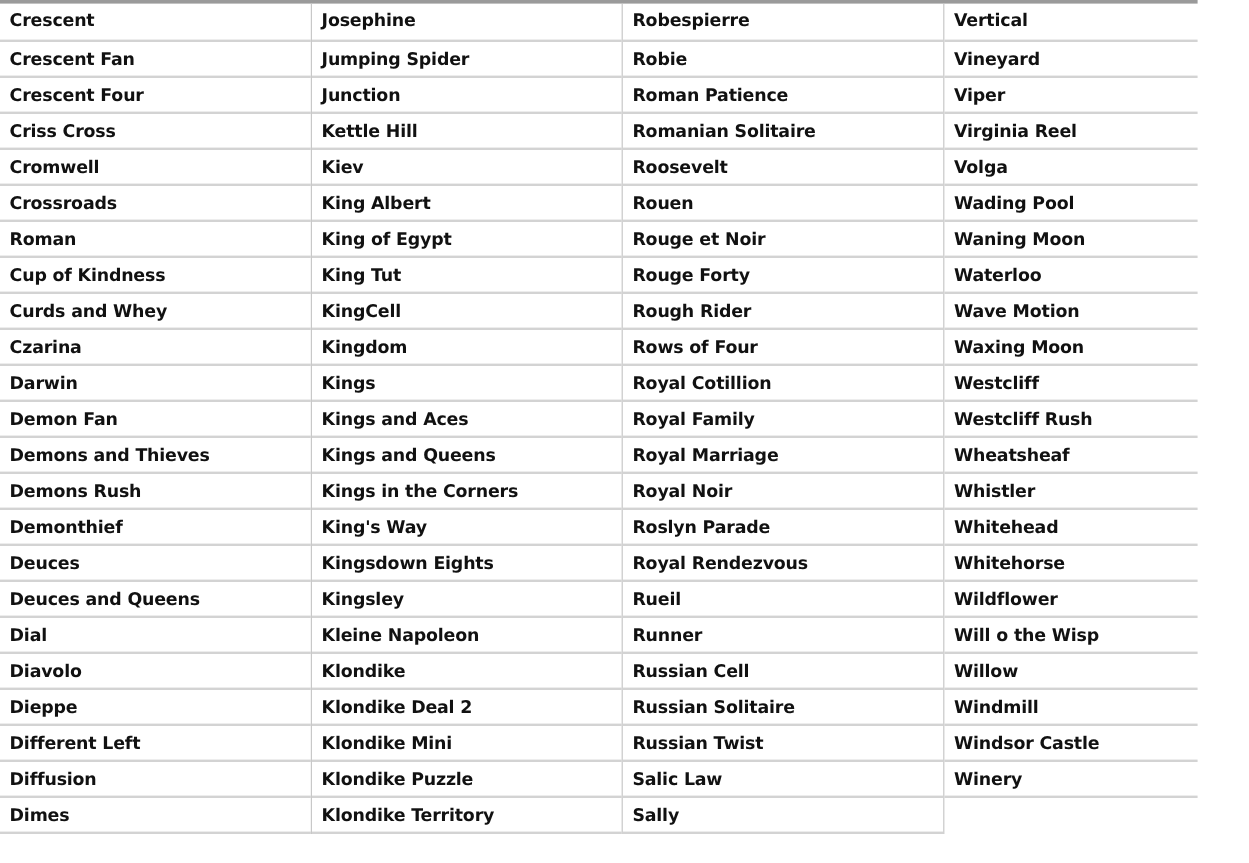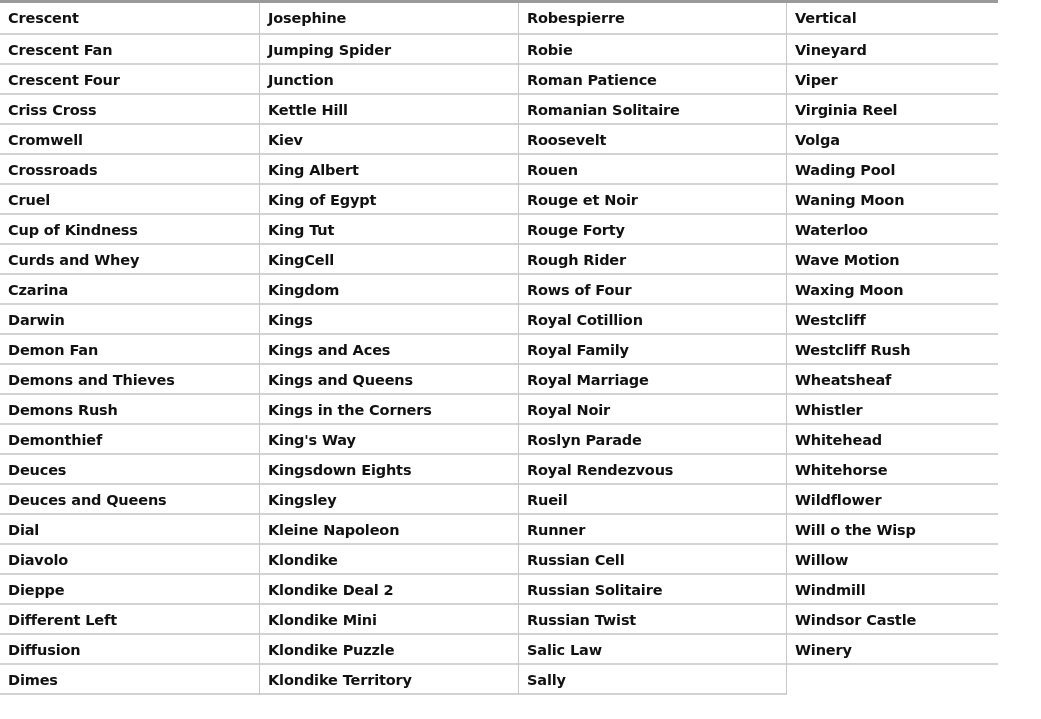--- a/index.html
+++ b/index.html
@@ -62,21 +62,21 @@
 
 <div id="game-index-table">
   <div class="table-grid">
     <div class="col">
         <div class="cell first-cell">Crescent</div>
         <div class="cell">Crescent Fan</div>
         <div class="cell">Crescent Four</div>
         <div class="cell">Criss Cross</div>
         <div class="cell">Cromwell</div>
         <div class="cell">Crossroads</div>
-        <div class="cell">Cruel</div>
+        <div class="cell">Roman</div>
         <div class="cell">Cup of Kindness</div>
         <div class="cell">Curds and Whey</div>
         <div class="cell">Czarina</div>
         <div class="cell">Darwin</div>
         <div class="cell">Demon Fan</div>
         <div class="cell">Demons and Thieves</div>
         <div class="cell">Demons Rush</div>
         <div class="cell">Demonthief</div>
         <div class="cell">Deuces</div>
         <div class="cell">Deuces and Queens</div>

